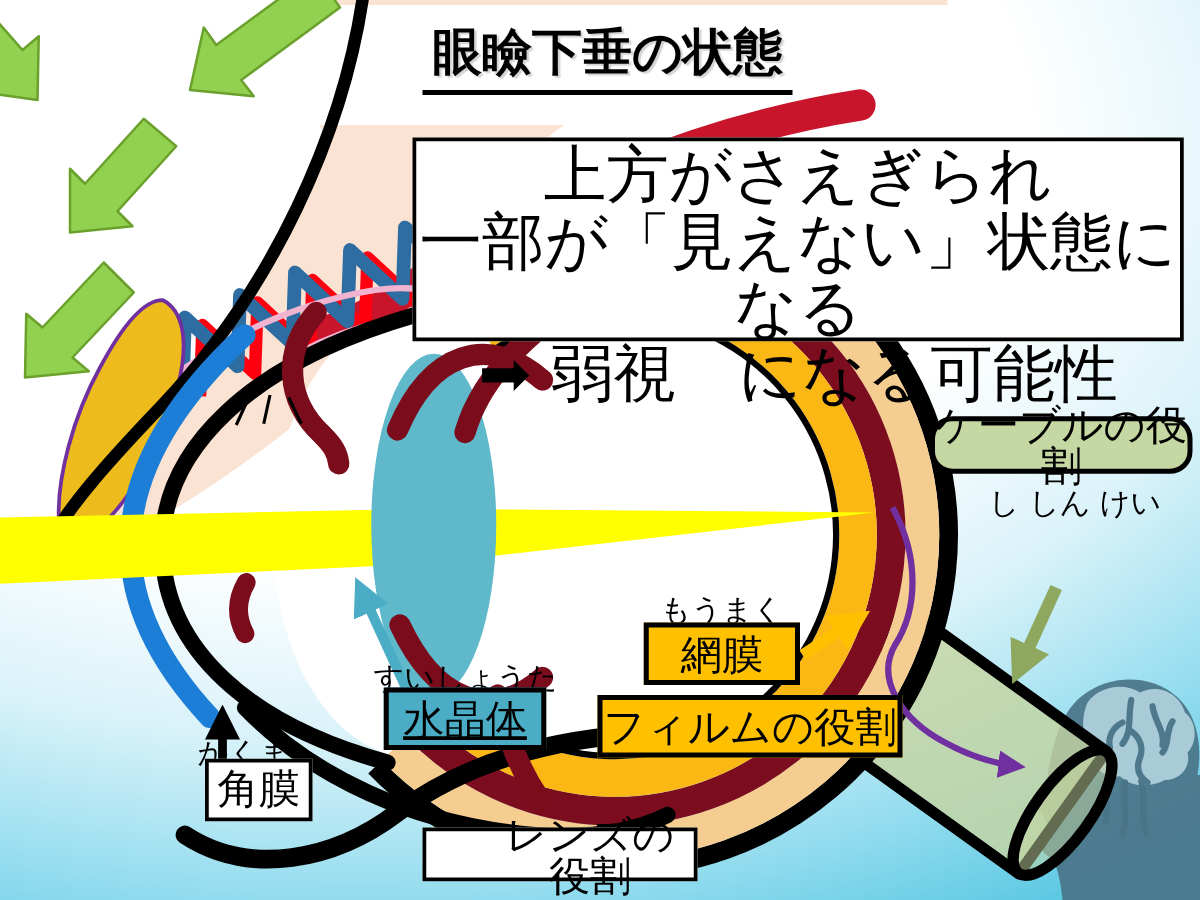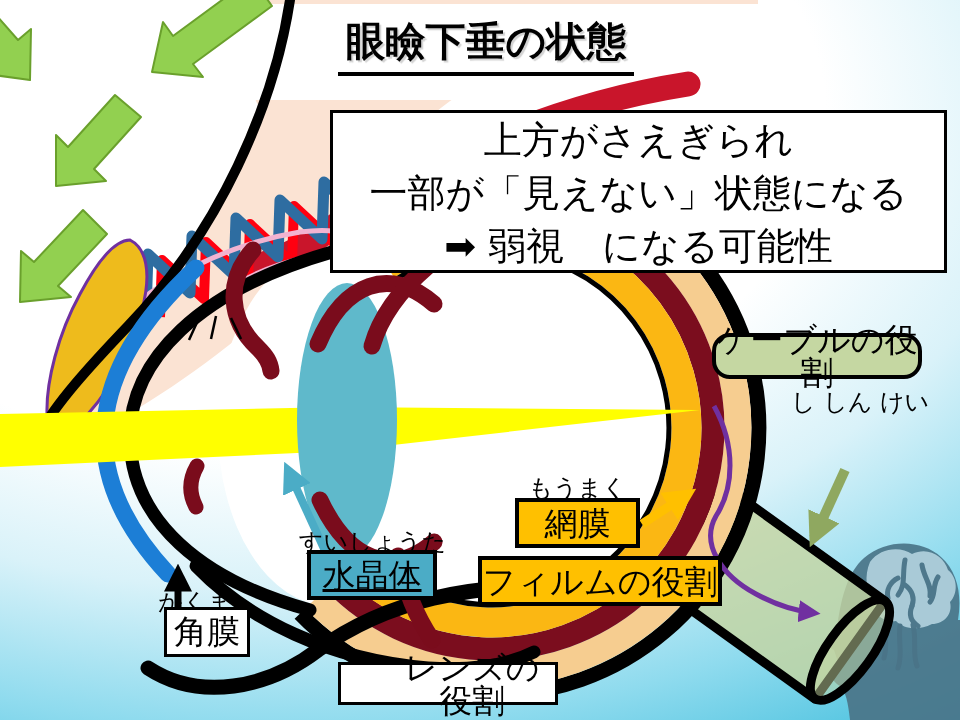--- a/index.html
+++ b/index.html
@@ -4,21 +4,21 @@
 <style>
   html,body{margin:0;padding:0;}
   body{font-family:"DejaVu Sans","Liberation Sans",sans-serif;}
   #stage{position:relative;width:960px;height:720px;overflow:hidden;
     background:radial-gradient(140% 118% at 30% 16%, #ffffff 0%, #ffffff 40%, #d9f2f9 56%, #8fdbee 72%, #46c0de 87%, #2cb2d6 100%);}
   svg{position:absolute;left:0;top:0;}
   .abs{position:absolute;box-sizing:border-box;}
   .title-wrap{left:213px;top:14px;width:546px;text-align:center;font-size:40px;font-weight:bold;color:#000;}
   .title-underline{display:inline-block;border-bottom:4px solid #000;padding:0 8px 3px 8px;text-shadow:2px 2px 1px rgba(80,80,80,0.25);}
   .info-box{left:330px;top:110px;width:617px;height:163px;background:#ffffff;border:3px solid #000;
-    text-align:center;font-size:38px;color:#000;line-height:53px;padding-top:1px;}
+    text-align:center;font-size:50px;color:#000;line-height:53px;padding-top:1px;}
   .lbl{display:flex;align-items:center;justify-content:center;font-size:33px;color:#000;text-align:center;line-height:1;}
   .lbl-green{background:#C5D7A2;border:4px solid #000;}
   .lbl-orange{background:#FFC000;border:4px solid #000;}
   .lbl-teal{background:#4BACC6;border:4px solid #000;}
   .lbl-white{background:#ffffff;border:3px solid #000;}
   .furi{font-size:24px;color:#000;text-align:center;line-height:1;}
 </style>
 </head>
 <body>
 
@@ -137,21 +137,21 @@
 <div class="abs title-wrap">
   <span class="title-underline">眼瞼下垂の状態</span>
 </div>
 
 <div class="abs info-box">
   <div>上方がさえぎられ</div>
   <div>一部が「見えない」状態になる</div>
   <div>➡ 弱視　になる可能性</div>
 </div>
 
-<div class="abs lbl lbl-green" style="left:712px;top:333px;width:210px;height:46px;border-radius:18px;">ケーブルの役割</div>
+<div class="abs lbl lbl-green" style="left:744px;top:333px;width:210px;height:46px;border-radius:18px;">ケーブルの役割</div>
 
 <div class="abs furi" style="left:790px;top:390px;width:140px;">し しん けい</div>
 
 <div class="abs furi" style="left:515px;top:476px;width:125px;">もうまく</div>
 <div class="abs lbl lbl-orange" style="left:515px;top:498px;width:125px;height:50px;">網膜</div>
 
 <div class="abs lbl lbl-orange" style="left:478px;top:556px;width:244px;height:50px;">フィルムの役割</div>
 
 <div class="abs furi" style="left:295px;top:530px;width:155px;">すいしょうたい</div>
 <div class="abs lbl lbl-teal" style="left:307px;top:550px;width:130px;height:50px;text-decoration:underline;">水晶体</div>

